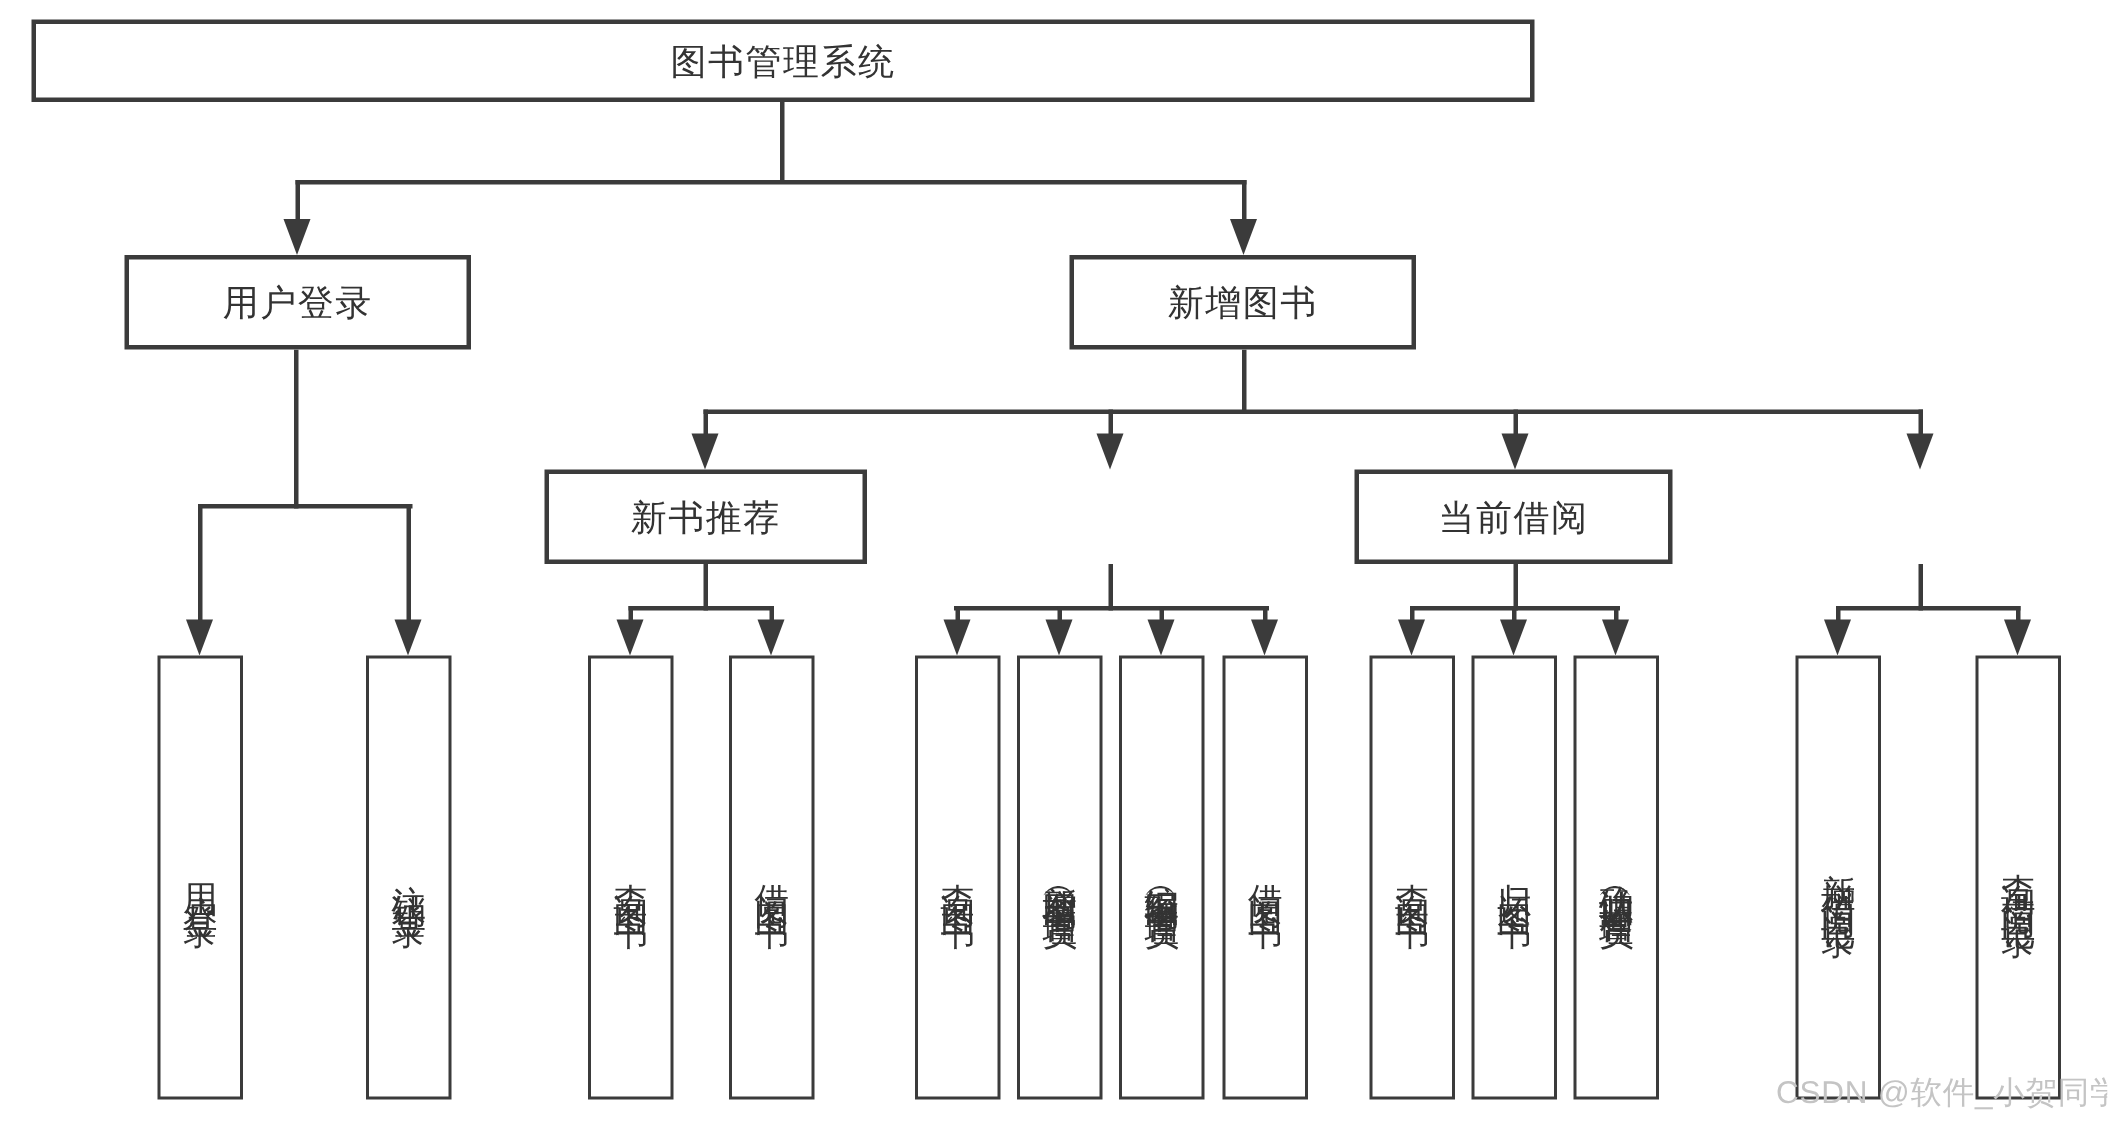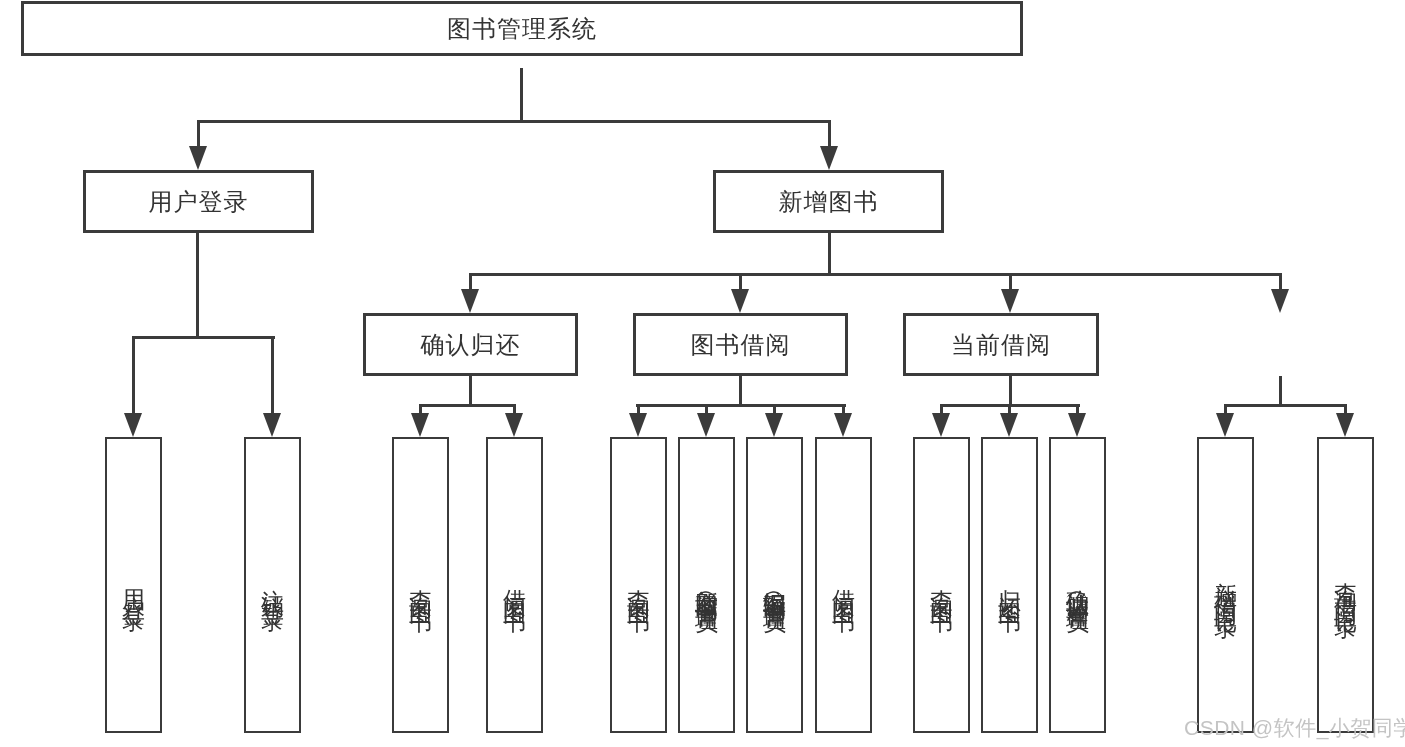--- a/index.html
+++ b/index.html
@@ -85,28 +85,27 @@
   <div class="arrow" style="left:629px;  top:413px;"></div>
   <div class="arrow" style="left:697px;  top:413px;"></div>
   <div class="arrow" style="left:765px;  top:413px;"></div>
   <div class="arrow" style="left:834px;  top:413px;"></div>
   <div class="arrow" style="left:932px;  top:413px;"></div>
   <div class="arrow" style="left:1000px; top:413px;"></div>
   <div class="arrow" style="left:1068px; top:413px;"></div>
   <div class="arrow" style="left:1216px; top:413px;"></div>
   <div class="arrow" style="left:1336px; top:413px;"></div>
 
-  <div class="box" style="left:21px; top:1px; width:1002px; height:55px;">图书管理系统</div>
+  <div class="box" style="left:21px; top:13px; width:1002px; height:55px;">图书管理系统</div>
 
   <div class="box" style="left:83px; top:170px; width:231px; height:63px;">用户登录</div>
   <div class="box" style="left:713px; top:170px; width:231px; height:63px;">新增图书</div>
 
-  <div class="box" style="left:363px; top:313px; width:215px; height:63px;">确认归还</div>
-  <div class="box" style="left:633px; top:313px; width:215px; height:63px;">图书借阅</div>
-  <div class="box" style="left:903px; top:313px; width:196px; height:63px;">当前借阅</div>
+  <div class="box" style="left:363px; top:313px; width:215px; height:63px;">新书推荐</div>
+  <div class="box" style="left:903px; top:313px; width:212px; height:63px;">当前借阅</div>
 
   <div class="box vbox" style="left:105px; top:437px; width:57px; height:296px;">用户登录</div>
   <div class="box vbox" style="left:244px; top:437px; width:57px; height:296px;">注销登录</div>
 
   <div class="box vbox" style="left:392px; top:437px; width:57px; height:296px;">查询图书</div>
   <div class="box vbox" style="left:486px; top:437px; width:57px; height:296px;">借阅图书</div>
 
   <div class="box vbox" style="left:610px; top:437px; width:57px; height:296px;">查询图书</div>
   <div class="box vbox" style="left:678px; top:437px; width:57px; height:296px; letter-spacing:3px;">新增图书（管理员）</div>
   <div class="box vbox" style="left:746px; top:437px; width:57px; height:296px; letter-spacing:3px;">编辑图书（管理员）</div>

